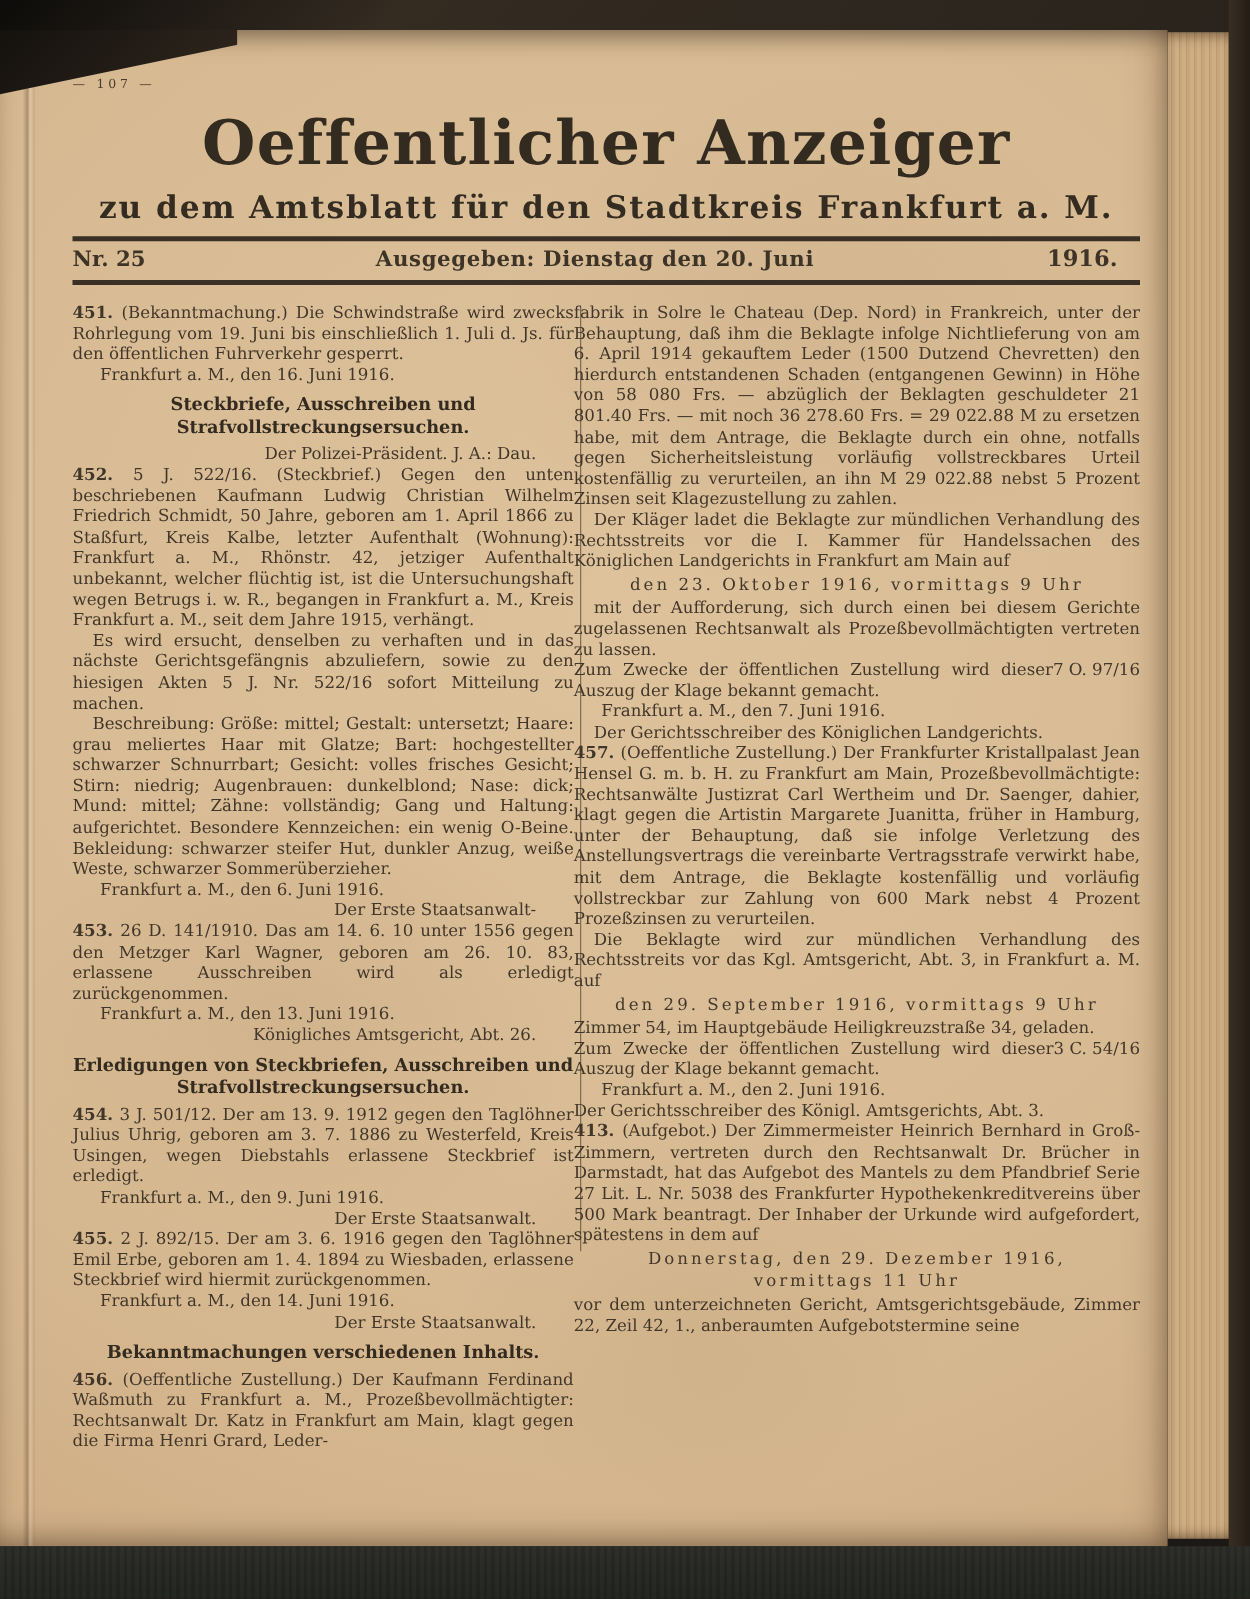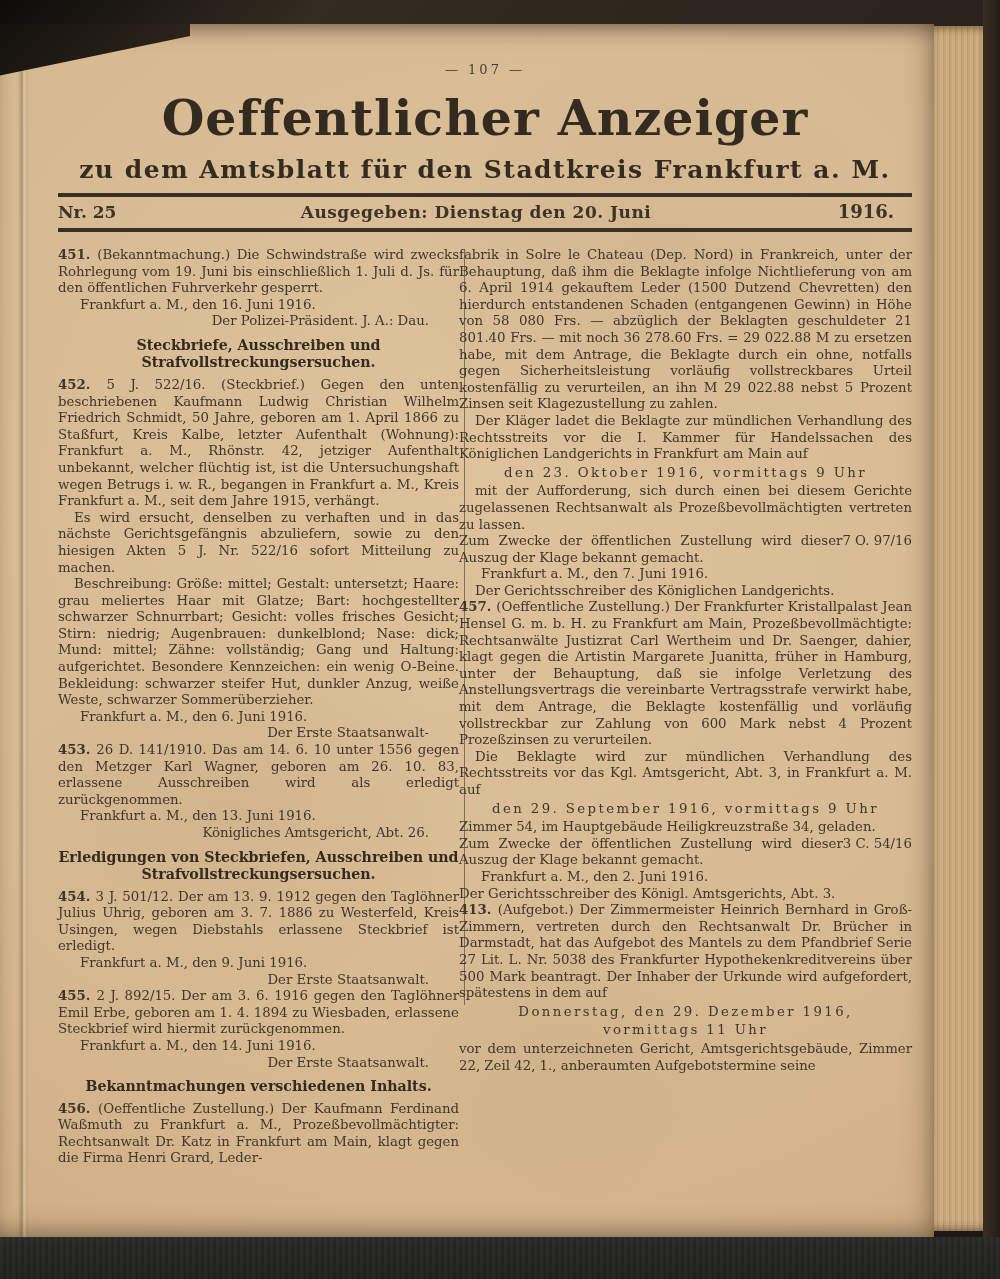--- a/index.html
+++ b/index.html
@@ -32,21 +32,21 @@
   .corner-tl{position:absolute;left:0;top:0;width:190px;height:66px;
     background:linear-gradient(135deg,#14110e,#33291f);
     clip-path:polygon(0 0,100% 0,100% 18%,0 78%);}
   .paper-mottle{position:absolute;inset:0;pointer-events:none;
     background:
       radial-gradient(40% 25% at 70% 20%, rgba(120,85,50,.07), transparent 70%),
       radial-gradient(35% 22% at 25% 65%, rgba(120,85,50,.08), transparent 70%),
       radial-gradient(30% 18% at 60% 85%, rgba(120,85,50,.07), transparent 70%);}
   
   .inner{position:absolute;left:58px;right:22px;top:38px;color:#3e3327;}
-  .pageno{text-align:center;font-size:13px;letter-spacing:3px;color:#4a3d2f;}
+  .pageno{text-align:left;font-size:10px;letter-spacing:3px;color:#4a3d2f;}
   .masthead{text-align:center;}
   .title{font-size:49px;font-weight:bold;letter-spacing:1px;margin-top:14px;line-height:54px;color:#332a20;}
   .subtitle{font-size:25px;font-weight:bold;letter-spacing:1.5px;margin-top:10px;color:#342b21;}
   .rule{height:4px;background:#3a3025;margin-top:9px;}
   .rule2{height:4px;background:#3a3025;margin-top:6px;}
   .infobar{display:flex;align-items:baseline;margin-top:4px;font-weight:bold;}
   .issue{font-size:17px;width:150px;}
   .pub{flex:1;text-align:center;font-size:17px;letter-spacing:.5px;}
   .year{width:150px;text-align:right;font-size:18px;padding-right:18px;}
   
@@ -90,22 +90,22 @@
       <div class="issue">Nr. 25</div>
       <div class="pub">Ausgegeben: Dienstag den 20. Juni</div>
       <div class="year">1916.</div>
     </div>
     <div class="rule2"></div>
 
     <div class="cols">
       <div class="col" data-column="left">
           <p class="blk item"><span class="num">451. </span>(Bekanntmachung.) Die Schwindstraße wird zwecks Rohrlegung vom 19. Juni bis einschließlich 1. Juli d. Js. für den öffentlichen Fuhrverkehr gesperrt.</p>
           <p class="blk dateline">Frankfurt a. M., den 16. Juni 1916.</p>
+          <p class="blk heading">Steckbriefe, Ausschreiben und Strafvollstreckungs­ersuchen.</p>
           <p class="blk sig">Der Polizei-Präsident.  J. A.: Dau.</p>
-          <p class="blk heading">Steckbriefe, Ausschreiben und Strafvollstreckungs­ersuchen.</p>
           <p class="blk item"><span class="num">452. </span>5 J. 522/16. (Steckbrief.) Gegen den unten beschriebenen Kaufmann Ludwig Christian Wilhelm Friedrich Schmidt, 50 Jahre, geboren am 1. April 1866 zu Staßfurt, Kreis Kalbe, letzter Aufenthalt (Wohnung): Frankfurt a. M., Rhönstr. 42, jetziger Aufenthalt unbekannt, welcher flüchtig ist, ist die Untersuchungshaft wegen Betrugs i. w. R., begangen in Frankfurt a. M., Kreis Frankfurt a. M., seit dem Jahre 1915, verhängt.</p>
           <p class="blk cont">Es wird ersucht, denselben zu verhaften und in das nächste Gerichtsgefängnis abzuliefern, sowie zu den hiesigen Akten 5 J. Nr. 522/16 sofort Mitteilung zu machen.</p>
           <p class="blk cont">Beschreibung: Größe: mittel; Gestalt: untersetzt; Haare: grau meliertes Haar mit Glatze; Bart: hochgestellter schwarzer Schnurrbart; Gesicht: volles frisches Gesicht; Stirn: niedrig; Augenbrauen: dunkelblond; Nase: dick; Mund: mittel; Zähne: vollständig; Gang und Haltung: aufgerichtet. Besondere Kennzeichen: ein wenig O-Beine. Bekleidung: schwarzer steifer Hut, dunkler Anzug, weiße Weste, schwarzer Sommerüberzieher.</p>
           <p class="blk dateline">Frankfurt a. M., den 6. Juni 1916.</p>
           <p class="blk sig">Der Erste Staatsanwalt-</p>
           <p class="blk item"><span class="num">453. </span>26 D. 141/1910. Das am 14. 6. 10 unter 1556 gegen den Metzger Karl Wagner, geboren am 26. 10. 83, erlassene Ausschreiben wird als erledigt zurückgenommen.</p>
           <p class="blk dateline">Frankfurt a. M., den 13. Juni 1916.</p>
           <p class="blk sig">Königliches Amtsgericht, Abt. 26.</p>
           <p class="blk heading">Erledigungen von Steckbriefen, Ausschreiben und Strafvollstreckungsersuchen.</p>
           <p class="blk item"><span class="num">454. </span>3 J. 501/12. Der am 13. 9. 1912 gegen den Taglöhner Julius Uhrig, geboren am 3. 7. 1886 zu Westerfeld, Kreis Usingen, wegen Diebstahls erlassene Steckbrief ist erledigt.</p>

